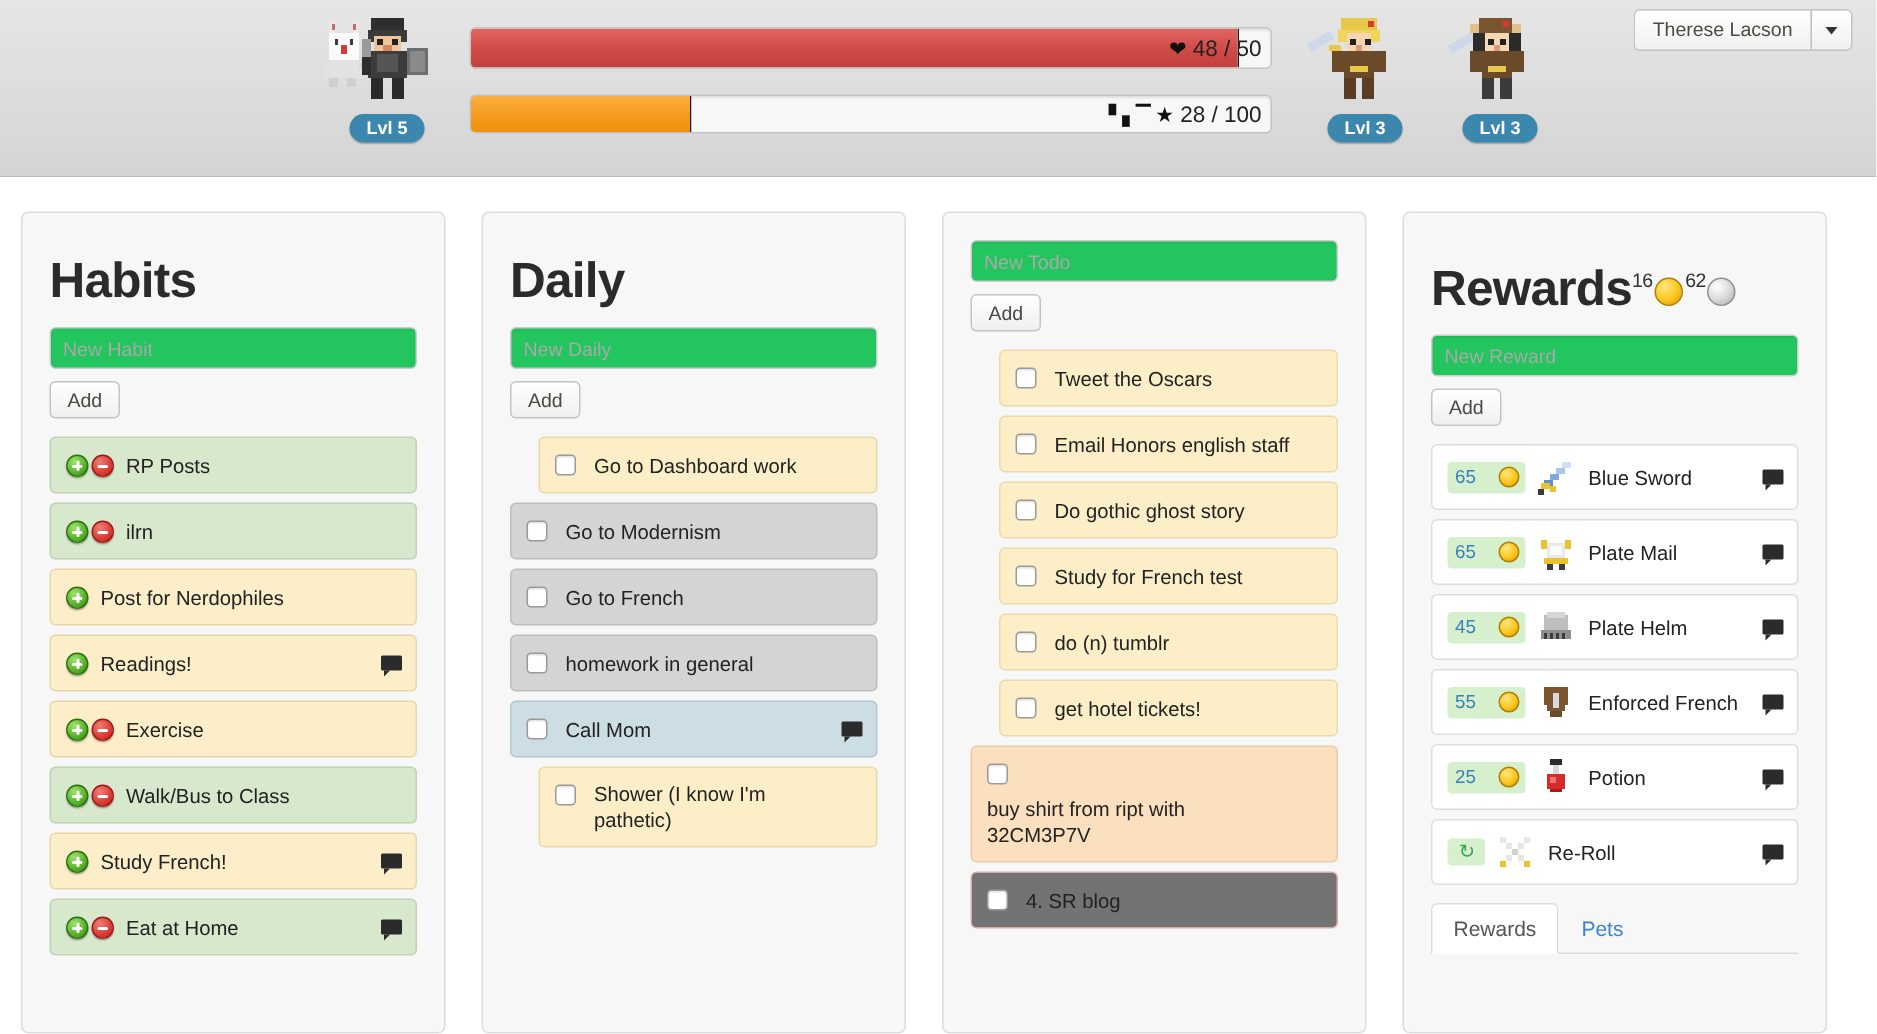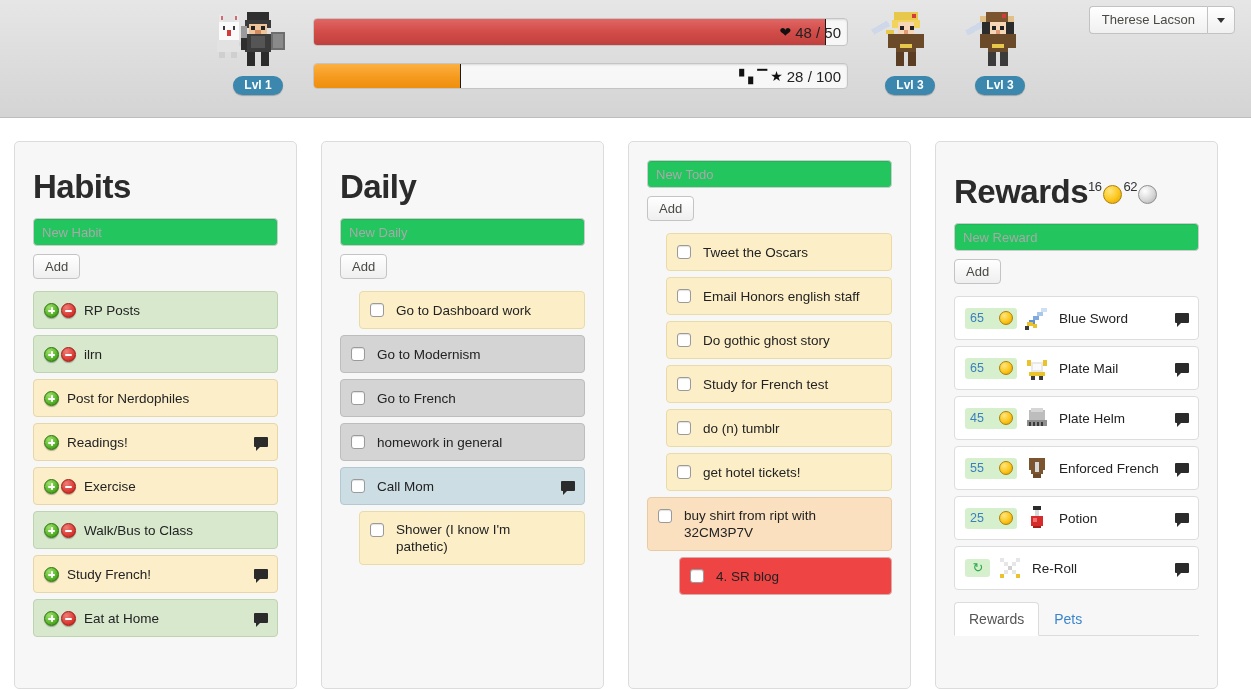--- a/index.html
+++ b/index.html
@@ -191,31 +191,31 @@
     margin-bottom: 6px;
     min-height: 38px;
     display: flex;
     align-items: center;
     gap: 8px;
     font-size: 13.5px;
     color: #222;
     line-height: 17px;
     cursor: pointer;
   }
-  .task.two-line { align-items: flex-start; padding-top: 9px; }
+  .task.two-line { align-items: flex-start; padding-top: 9px; flex-direction: column; }
   .task .label { flex: 1; }
 
   
   .c-green  { background: #d7e8cd; border-color: #bed3b2; }
   .c-yellow { background: #fbeec9; border-color: #e6d6a8; }
   .c-cream  { background: #fcefc8; border-color: #e9dba7; margin-left: 19px; }
   .c-gray   { background: #d4d4d4; border-color: #bdbdbd; }
   .c-blue   { background: #ccdde4; border-color: #b3c8d0; }
   .c-orange { background: #fbe0c0; border-color: #e8cba5; }
-  .c-red    { background: #ef4444; border-color: #d9aca8; margin-left: 32px; }
+  .c-red    { background: #737373; border-color: #d9aca8; }
   .c-white  { background: #ffffff; border-color: #dddddd; }
 
   
   .pm-wrap { display: inline-flex; gap: 2px; align-items: center; flex: 0 0 auto; }
   .pm {
     width: 15px; height: 15px;
     border-radius: 50%;
     display: inline-block;
     position: relative;
     box-shadow: 0 1px 1px rgba(0,0,0,.3);
@@ -339,21 +339,21 @@
           <rect x="19" y="15" width="7" height="6" fill="#555"></rect>
           <rect x="14" y="15" width="3" height="7" fill="#2e2e2e"></rect>
           <rect x="29" y="13" width="7" height="9" fill="#6e6e6e"></rect>
           <rect x="30" y="14" width="5" height="7" fill="#8a8a8a"></rect>
           <rect x="17" y="23" width="4" height="7" fill="#2b2b2b"></rect>
           <rect x="24" y="23" width="4" height="7" fill="#2b2b2b"></rect>
           <rect x="14" y="10" width="3" height="6" fill="#9a9a9a"></rect>
         </g>
       </svg>
     </div>
-    <div class="lvl-badge">Lvl 1</div>
+    <div class="lvl-badge">Lvl 5</div>
   </div>
 
   <div class="bar-wrap" style="left:313px; top:18px; width:535px; height:28px;">
     <div class="bar-fill hp" style="width:96%"></div>
     <div class="bar-label">
       <span class="glyph hp-heart">❤</span>
       <span>48 / 50</span>
     </div>
   </div>
 

